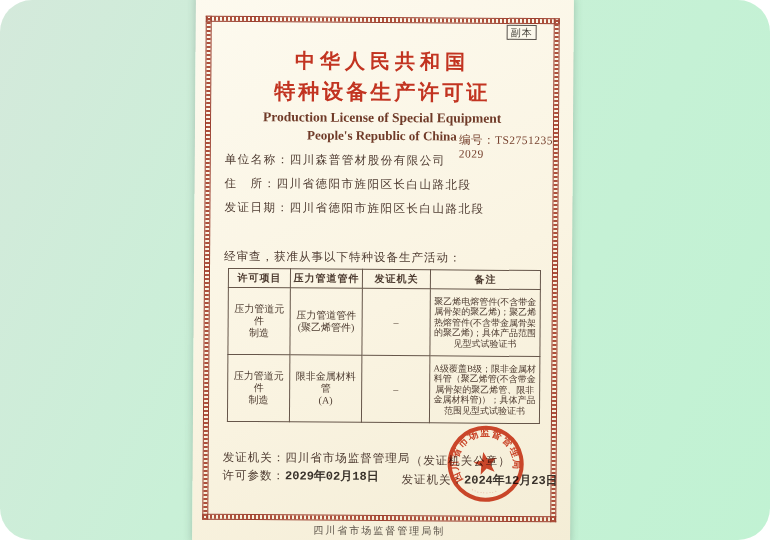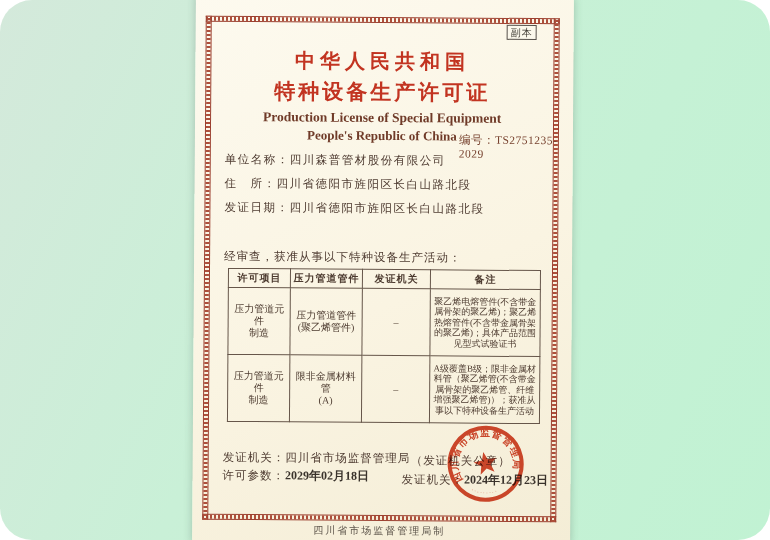--- a/index.html
+++ b/index.html
@@ -59,21 +59,21 @@
   table.lic th { font-weight:bold; height:19px; letter-spacing:1px; }
   .c1 { width:62px; } .c2 { width:72px; } .c3 { width:68px; } .c4 { width:110px; }
   .r1 td { height:67px; } .r2 td { height:67px; }
   .pre { white-space:pre-line; line-height:12px; }
   .remark { font-size:9px !important; line-height:10.5px; padding:2px 3px !important; }
 
   .footer-left { position:absolute; left:30px; top:456px; font-size:11.5px; color:#4e3b31; }
   .footer-left .line { line-height:13px; margin-bottom:5px; letter-spacing:1px; }
   .stamp-note { position:absolute; left:218px; top:457px; font-size:11.5px; color:#4e3b31; letter-spacing:1px; }
   .issue-line { position:absolute; left:209px; top:475px; font-size:11.5px; color:#4e3b31; letter-spacing:1px; }
-  .bdate { font-family:Liberation Serif, serif; font-weight:bold; font-size:12px; color:#39322b; letter-spacing:0; }
+  .bdate { font-family:Liberation Mono, monospace; font-weight:bold; font-size:12px; color:#39322b; letter-spacing:0; }
 
   .seal {
     position:absolute; left:253px; top:427px; width:80px; height:80px;
     transform: rotate(-12deg); mix-blend-mode:multiply; opacity:.92;
   }
 
   .made-by { position:absolute; left:10px; top:528px; width:354px; text-align:center;
              font-size:10px; color:#5c544a; letter-spacing:2px; }
 </style>
 </head>
@@ -129,21 +129,21 @@
 (聚乙烯管件)</td>
         <td class="c3">–</td>
         <td class="c4 remark">聚乙烯电熔管件(不含带金属骨架的聚乙烯)；聚乙烯热熔管件(不含带金属骨架的聚乙烯)；具体产品范围见型式试验证书</td>
       </tr>
       <tr class="r2">
         <td class="c1 pre">压力管道元件
 制造</td>
         <td class="c2 pre">限非金属材料管
 (A)</td>
         <td class="c3">–</td>
-        <td class="c4 remark">A级覆盖B级；限非金属材料管（聚乙烯管(不含带金属骨架的聚乙烯管、纤维增强聚乙烯管)）；获准从事以下特种设备生产活动</td>
+        <td class="c4 remark">A级覆盖B级；限非金属材料管（聚乙烯管(不含带金属骨架的聚乙烯管、限非金属材料管)）；具体产品范围见型式试验证书</td>
       </tr>
     </tbody>
       </table>
 
     <div class="footer-left">
       <div class="line">
         <span>发证机关：</span><span>四川省市场监督管理局</span>
       </div>
       <div class="line">
         <span>许可参数：</span><span class="bdate">2029年02月18日</span>

